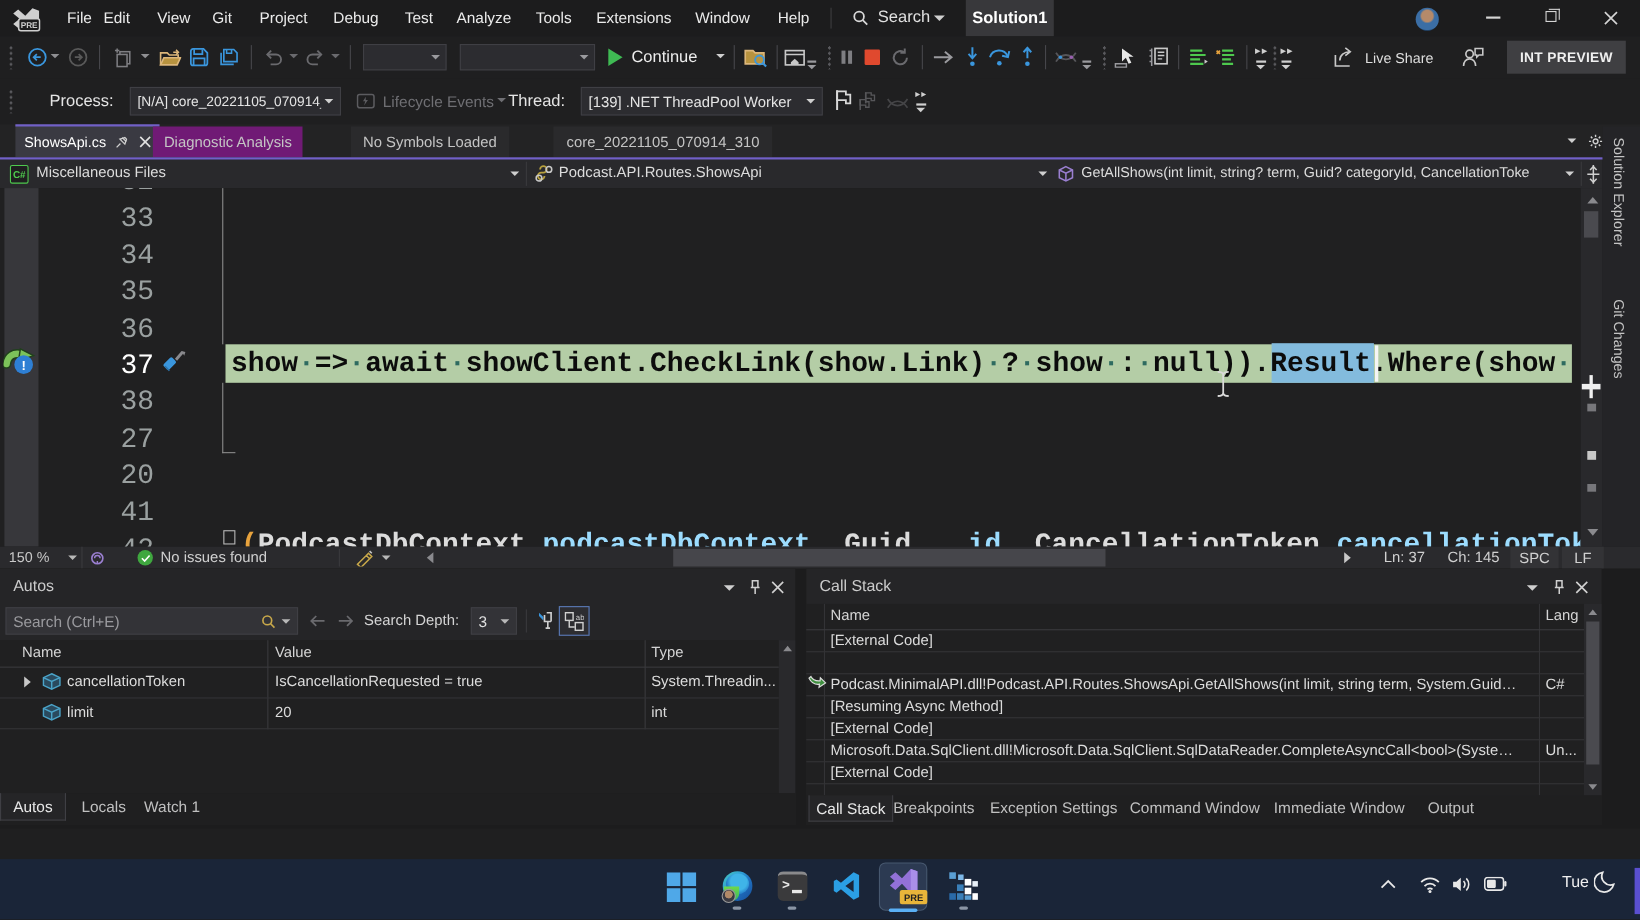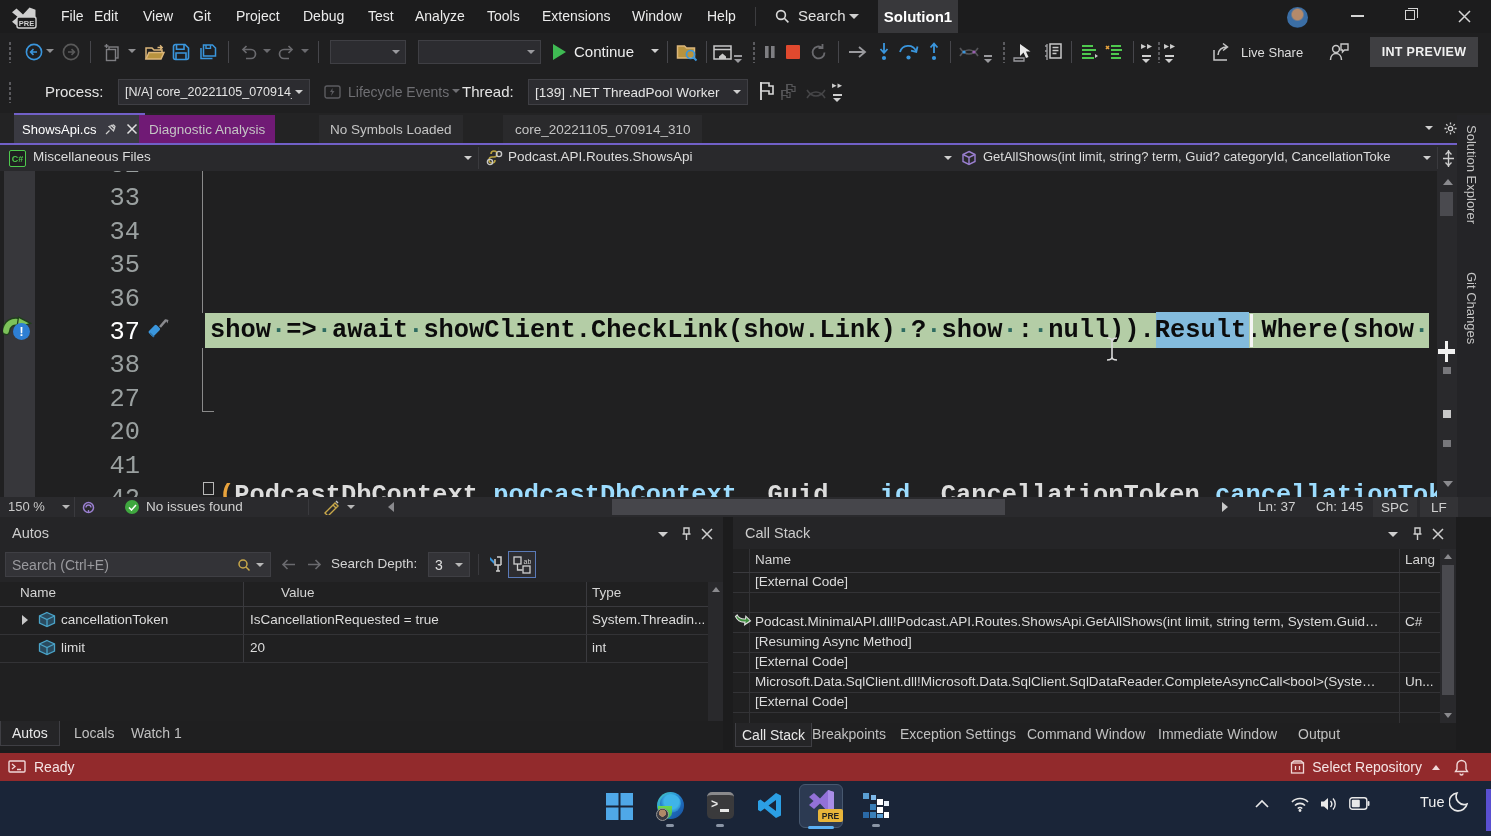--- a/index.html
+++ b/index.html
@@ -429,21 +429,21 @@
   <div style="position:absolute;left:508px;top:34px;width:28px;height:27px;border:1px solid #5a7ab8;background:#2d2d31;"></div>
   <svg style="position:absolute;left:513px;top:39px;" width="18" height="18" viewBox="0 0 18 18">
         <rect x="1" y="1" width="7" height="7" fill="none" stroke="#cfcfcf" stroke-width="1.3"></rect>
         <rect x="10" y="10" width="7" height="7" fill="none" stroke="#cfcfcf" stroke-width="1.3"></rect>
         <path d="M4.5 8 v6 h5" fill="none" stroke="#cfcfcf" stroke-width="1.3"></path>
         <text x="10.5" y="8" font-size="7" fill="#cfcfcf" font-family="Liberation Sans">ab</text>
       </svg>
 
   <div style="position:absolute;left:0;top:65px;width:708px;height:168px;background:#202021;">
     <div style="position:absolute;left:20px;top:3px;font-size:13.5px;color:#d4d4d4;">Name</div>
-    <div style="position:absolute;left:250px;top:3px;font-size:13.5px;color:#d4d4d4;margin-left:31px;">Value</div>
+    <div style="position:absolute;left:250px;top:3px;font-size:13.5px;color:#d4d4d4;">Value</div>
     <div style="position:absolute;left:592px;top:3px;font-size:13.5px;color:#d4d4d4;">Type</div>
     <div style="position:absolute;left:243px;top:0;width:1px;height:81px;background:#3a3a3e;"></div>
     <div style="position:absolute;left:586px;top:0;width:1px;height:81px;background:#3a3a3e;"></div>
     <div style="position:absolute;left:0;top:24px;width:708px;height:1px;background:#3a3a3e;"></div>
     <div style="position:absolute;left:0;top:52px;width:708px;height:1px;background:#333336;"></div>
     <div style="position:absolute;left:0;top:80px;width:708px;height:1px;background:#333336;"></div>
 
     <div style="position:absolute;left:22px;top:33px;width:0;height:0;border-top:5px solid transparent;border-bottom:5px solid transparent;border-left:6px solid #c8c8c8;"></div>
     <svg style="position:absolute;left:38px;top:29px;" width="18" height="17" viewBox="0 0 18 17">
           <path d="M9 1.5 L16.5 5 V12 L9 15.5 L1.5 12 V5 Z" fill="#2a4a5e" stroke="#4aa3c8" stroke-width="1.3"></path>
@@ -518,39 +518,20 @@
   <div style="position:absolute;left:0;top:206px;width:723px;height:27px;background:#1f1f20;">
     <div class="row" style="position:absolute;left:2px;top:0;height:24px;background:#252527;border:1px solid #3f3f44;border-top:none;padding:0 6px;font-size:14px;color:#e8e8e8;">Call Stack</div>
     <div style="position:absolute;left:79px;top:3px;font-size:14px;color:#c0c0c0;">Breakpoints</div>
     <div style="position:absolute;left:167px;top:3px;font-size:14px;color:#c0c0c0;">Exception Settings</div>
     <div style="position:absolute;left:294px;top:3px;font-size:14px;color:#c0c0c0;">Command Window</div>
     <div style="position:absolute;left:425px;top:3px;font-size:14px;color:#c0c0c0;">Immediate Window</div>
     <div style="position:absolute;left:565px;top:3px;font-size:14px;color:#c0c0c0;">Output</div>
   </div>
 </div>
 
-<div class="abs row" style="left:0;top:753px;width:1491px;height:28px;background:#922a2c;" id="statusbar">
-  <svg style="margin-left:8px;" width="18" height="15" viewBox="0 0 18 15">
-        <rect x="1" y="1" width="16" height="11" rx="1" fill="none" stroke="#f0d8d8" stroke-width="1.4"></rect>
-        <path d="M4 4 l3 2.5 -3 2.5 M9 9.5 h4" stroke="#f0d8d8" stroke-width="1.3" fill="none"></path>
-      </svg>
-  <div style="font-size:14px;color:#f4e4e4;margin-left:8px;">Ready</div>
-  <div style="flex:1;"></div>
-  <svg width="15" height="15" viewBox="0 0 15 15" style="margin-right:7px;">
-        <rect x="1.5" y="3" width="12" height="10" fill="none" stroke="#f0d8d8" stroke-width="1.3"></rect>
-        <path d="M1.5 3 L4 1 h7 l2.5 2" fill="none" stroke="#f0d8d8" stroke-width="1.3"></path>
-        <path d="M5.5 6 v4 m4-4 v4" stroke="#f0d8d8" stroke-width="1.3"></path>
-      </svg>
-  <div style="font-size:14px;color:#f4e4e4;">Select Repository</div>
-  <div style="width:0;height:0;border-left:4.5px solid transparent;border-right:4.5px solid transparent;border-bottom:5px solid #f0d8d8;margin:0 14px 0 10px;"></div>
-  <svg width="15" height="17" viewBox="0 0 15 17" style="margin-right:22px;">
-        <path d="M7.5 1.5 a4.5 4.5 0 0 1 4.5 4.5 v4 l1.5 2.5 H1.5 L3 10 V6 a4.5 4.5 0 0 1 4.5-4.5 z" fill="none" stroke="#f0d8d8" stroke-width="1.4"></path>
-        <path d="M6 14.5 a1.5 1.5 0 0 0 3 0" fill="none" stroke="#f0d8d8" stroke-width="1.4"></path>
-      </svg>
-</div>
 
 <div class="abs" style="left:0;top:781px;width:1491px;height:55px;background:#1a2538;" id="taskbar">
 
   <svg style="position:absolute;left:606px;top:12px;" width="27" height="27" viewBox="0 0 27 27">
         <rect x="0" y="0" width="12.5" height="12.5" fill="#4fa8e8"></rect>
         <rect x="14.5" y="0" width="12.5" height="12.5" fill="#4fa8e8"></rect>
         <rect x="0" y="14.5" width="12.5" height="12.5" fill="#4fa8e8"></rect>
         <rect x="14.5" y="14.5" width="12.5" height="12.5" fill="#4fa8e8"></rect>
       </svg>
 

